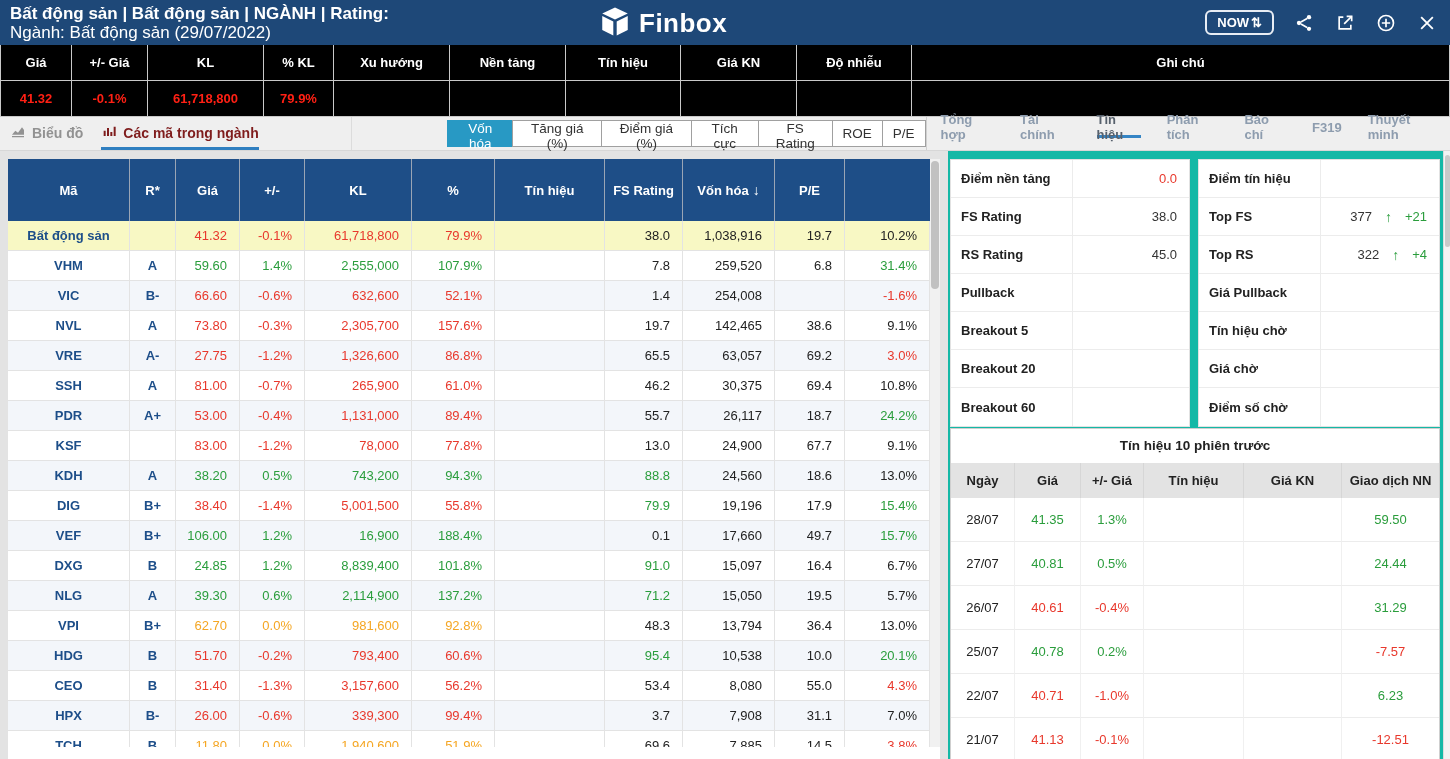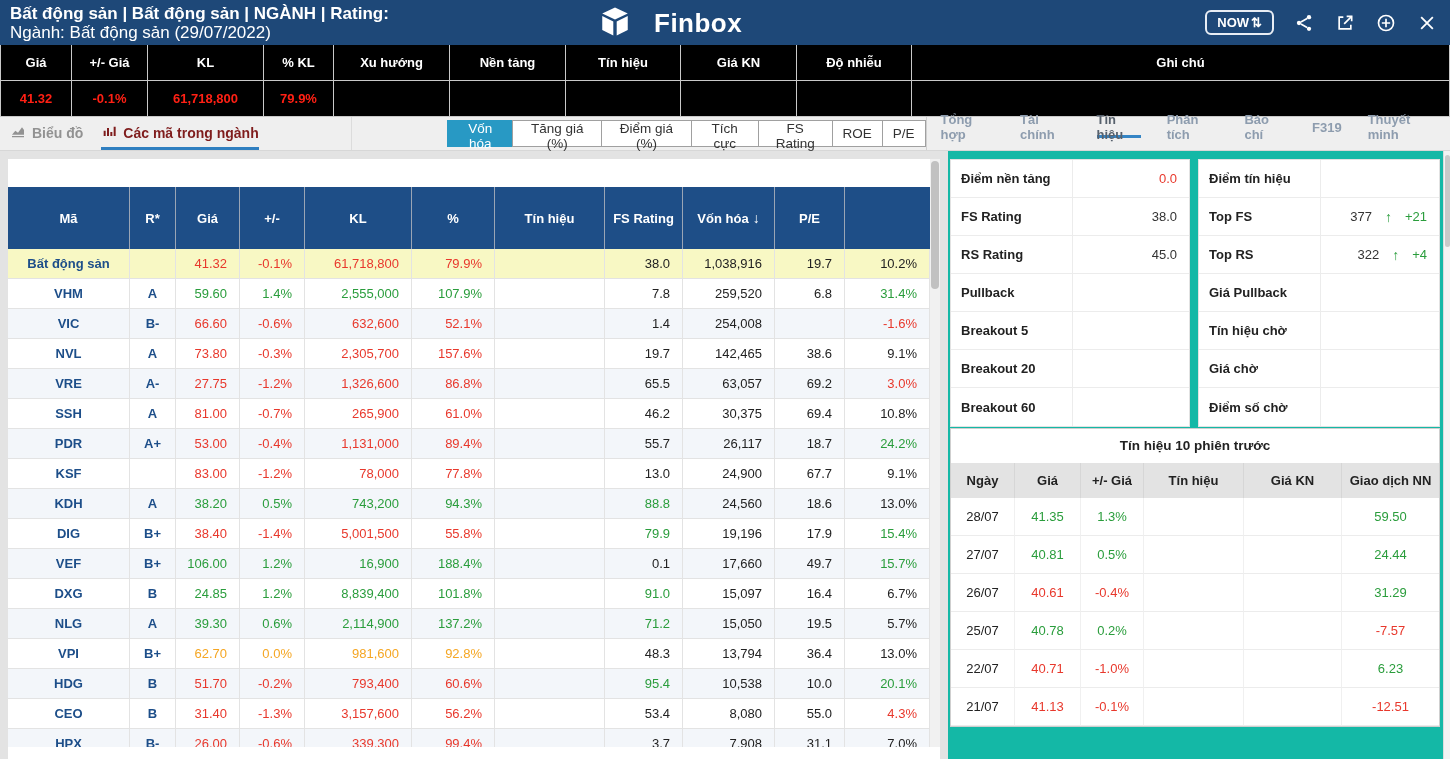--- a/index.html
+++ b/index.html
@@ -8,21 +8,21 @@
   }
   *{box-sizing:border-box; margin:0; padding:0;}
   html,body{width:1450px;height:759px;overflow:hidden;background:#e3e3e3;
     font-family:"Liberation Sans","DejaVu Sans",sans-serif;font-size:13px;color:#222;}
 
   
   .topbar{position:relative;height:45px;background:var(--navy);color:#fff;}
   .tb-left{position:absolute;left:10px;top:3px;}
   .tb-title{font-size:17px;font-weight:bold;line-height:21px;}
   .tb-sub{font-size:17px;line-height:17px;}
-  .brand{position:absolute;left:598px;top:5px;display:flex;align-items:center;gap:22px;}
+  .brand{position:absolute;left:598px;top:5px;display:flex;align-items:center;gap:7px;}
   .brand svg{width:34px;height:34px;}
   .brand-name{font-size:26px;font-weight:bold;letter-spacing:.5px;}
   .tb-right{position:absolute;right:12px;top:0;height:45px;display:flex;align-items:center;gap:19px;}
   .now-btn{border:2px solid #e8edf4;border-radius:6px;background:transparent;color:#fff;
     font-weight:bold;font-size:13px;padding:3px 10px;display:flex;align-items:center;gap:2px;cursor:pointer;}
   .ctl{width:22px;height:22px;display:flex;align-items:center;justify-content:center;cursor:pointer;}
   .ctl svg{width:20px;height:20px;}
 
   
   .quotebar{height:72px;background:#000;}
@@ -45,21 +45,21 @@
   .fbtn.active{background:#2899c4;border-color:#2899c4;color:#fff;}
   .panel-tabs{margin-left:auto;display:flex;gap:26px;padding:0 14px 12px 14px;border-left:1px solid #d0d0d0;}
   .rtab{display:flex;align-items:center;color:#8d9cae;font-weight:bold;font-size:13px;cursor:pointer;border-bottom:3px solid transparent;padding-top:2px;}
   .rtab.active{color:#57616d;border-bottom-color:#3585c5;}
 
   
   .content{position:relative;height:608px;background:#e3e3e3;}
 
   .table-card{position:absolute;left:8px;top:8px;width:932px;height:600px;background:#fff;}
   .table-scroll{height:588px;overflow:hidden;width:922px;}
-  .sgrid{display:grid;grid-template-columns:122px 46px 64px 65px 107px 83px 110px 78px 92px 70px 1fr;width:1107px;margin-top:28px;}
+  .sgrid{display:grid;grid-template-columns:122px 46px 64px 65px 107px 83px 110px 78px 92px 70px 1fr;width:1107px;}
   .shead{background:var(--thead);color:#fff;font-weight:bold;}
   .shcell{min-height:62px;display:flex;align-items:center;justify-content:center;text-align:center;
     border-right:1px solid #9aa5b5;padding:2px 6px;cursor:pointer;}
   .shcell:last-child{border-right:none;}
   .sort-arrow{margin-left:4px;font-size:14px;}
   .srow{display:grid;grid-template-columns:122px 46px 64px 65px 107px 83px 110px 78px 92px 70px 1fr;height:30px;cursor:pointer;}
   .srow.stripe{background:var(--stripe);}
   .srow.hl{background:var(--hl);}
   .scell{border-right:1px solid #e3e3e3;border-bottom:1px solid #e3e3e3;line-height:29px;overflow:hidden;white-space:nowrap;}
   .scell.sym{text-align:center;font-weight:bold;color:var(--sym);}
@@ -79,21 +79,21 @@
   .kvvalue{display:flex;align-items:center;justify-content:flex-end;gap:13px;padding-right:12px;color:#333;}
   .kvvalue .arrow{color:var(--up);font-weight:bold;font-size:14px;}
   .kvvalue .delta{color:var(--up);}
 
   .history{position:absolute;left:2px;top:277px;width:490px;border:1px solid #cfcfcf;background:#fff;}
   .h-title{height:34px;line-height:34px;text-align:center;font-weight:bold;font-size:13.5px;color:#222;}
   .hgrid{display:grid;grid-template-columns:64px 66px 63px 100px 98px 1fr;}
   .hhead{background:#e3e3e3;font-weight:bold;}
   .hhcell{height:35px;display:flex;align-items:center;justify-content:center;border-right:1px solid #d6d6d6;}
   .hhcell:last-child{border-right:none;}
-  .hrow{display:grid;grid-template-columns:64px 66px 63px 100px 98px 1fr;height:38px;}
+  .hrow{display:grid;grid-template-columns:64px 66px 63px 100px 98px 1fr;height:44px;}
   .hcell{border-right:1px solid #f0f0f0;border-bottom:1px solid #ececec;display:flex;align-items:center;justify-content:center;}
   .hcell:last-child{border-right:none;}
 
   .page-scroll{position:absolute;right:0;top:0;bottom:0;width:7px;background:#f3f3f3;border-left:1px solid #dcdcdc;}
   .page-thumb{position:absolute;left:1px;top:4px;width:5px;height:92px;background:#c9c9c9;border-radius:3px;cursor:pointer;}
 </style>
 </head>
 <body>
 
 <header class="topbar">

